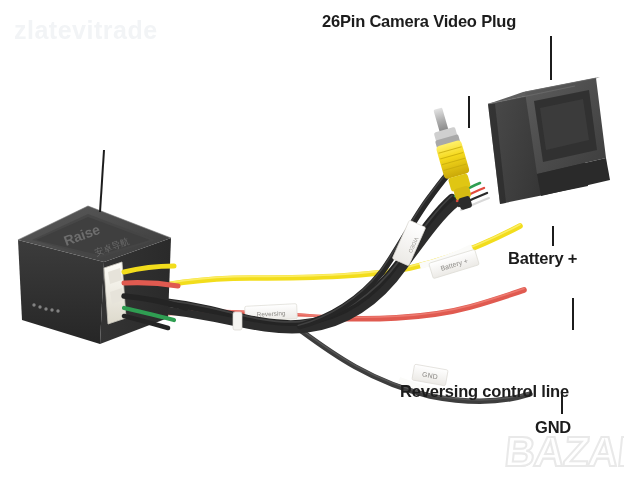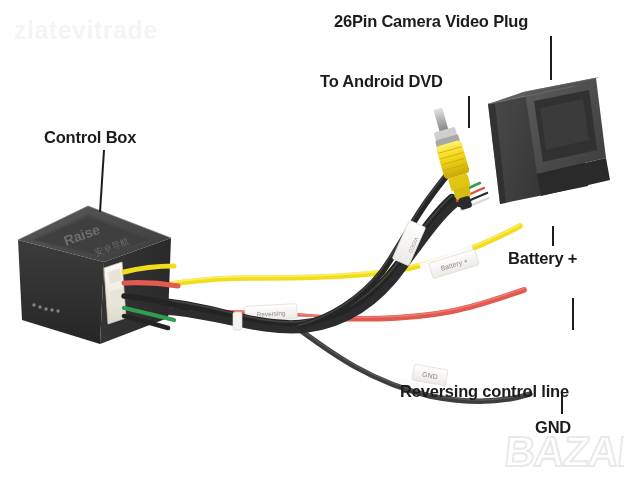--- a/index.html
+++ b/index.html
@@ -29,21 +29,21 @@
   }
 
   .lbl{
     position:absolute;
     font-size:16.5px;
     font-weight:700;
     color:#1c1c1c;
     white-space:nowrap;
     letter-spacing:-0.2px;
   }
-  #lbl-26pin{left:334px;top:12px;}
+  #lbl-26pin{left:322px;top:12px;}
   #lbl-dvd{left:320px;top:72px;}
   #lbl-ctrl{left:44px;top:128px;}
   #lbl-batt{left:508px;top:249px;}
   #lbl-rev{left:400px;top:336px;margin-top:46px;}
   #lbl-gnd{left:535px;top:418px;}
 </style>
 </head>
 <body>
 
 <div id="stage">
@@ -231,19 +231,17 @@
       <line x1="553" y1="226" x2="553" y2="246"></line>
       <line x1="573" y1="298" x2="573" y2="330"></line>
       <line x1="562" y1="394" x2="562" y2="414"></line>
     </g>
   </svg>
 
   <div class="wm-top">zlatevitrade</div>
   <div class="wm-bottom">BAZAR</div>
 
   <div class="lbl" id="lbl-26pin">26Pin Camera Video Plug</div>
-  <div class="lbl" id="lbl-dvd">To Android DVD</div>
-  <div class="lbl" id="lbl-ctrl">Control Box</div>
   <div class="lbl" id="lbl-batt">Battery +</div>
   <div class="lbl" id="lbl-rev">Reversing control line</div>
   <div class="lbl" id="lbl-gnd">GND</div>
 
 </div>
 
 </body></html>

